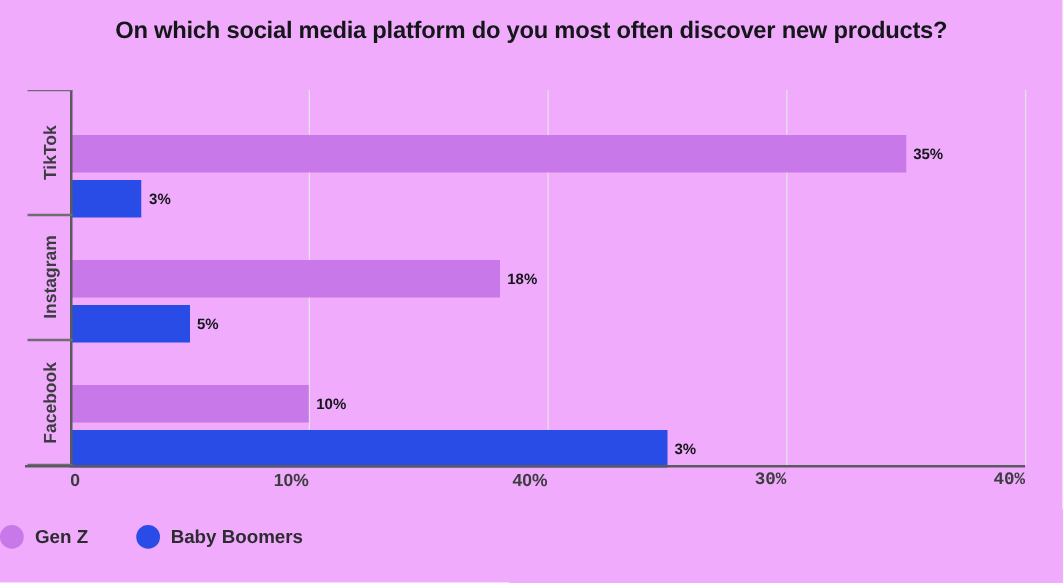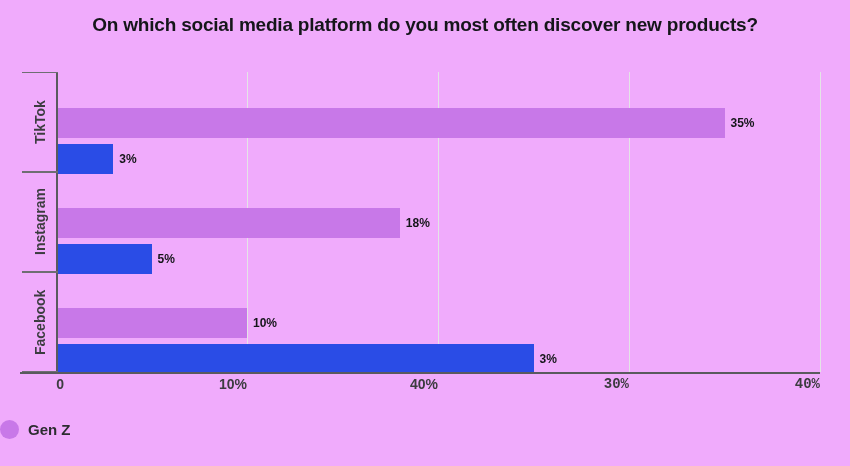--- a/index.html
+++ b/index.html
@@ -215,15 +215,19 @@
       <div class="x-tick" style="left: 438px;">40%</div>
       <div class="x-tick" style="left: 629px; font-family: Liberation Mono, monospace;">30%</div>
       <div class="x-tick" style="left: 820px; font-family: Liberation Mono, monospace;">40%</div>
     </div>
 
   <div class="legend" id="legend">
       <div class="legend-item">
         <span class="legend-swatch" style="background: rgb(200, 120, 232);"></span>
         <span class="legend-text">Gen Z</span>
       </div>
+      <div class="legend-item">
+        <span class="legend-swatch" style="background: rgb(42, 76, 230);"></span>
+        <span class="legend-text">Baby Boomers</span>
+      </div>
     </div>
 
 </div>
 
 </body></html>

